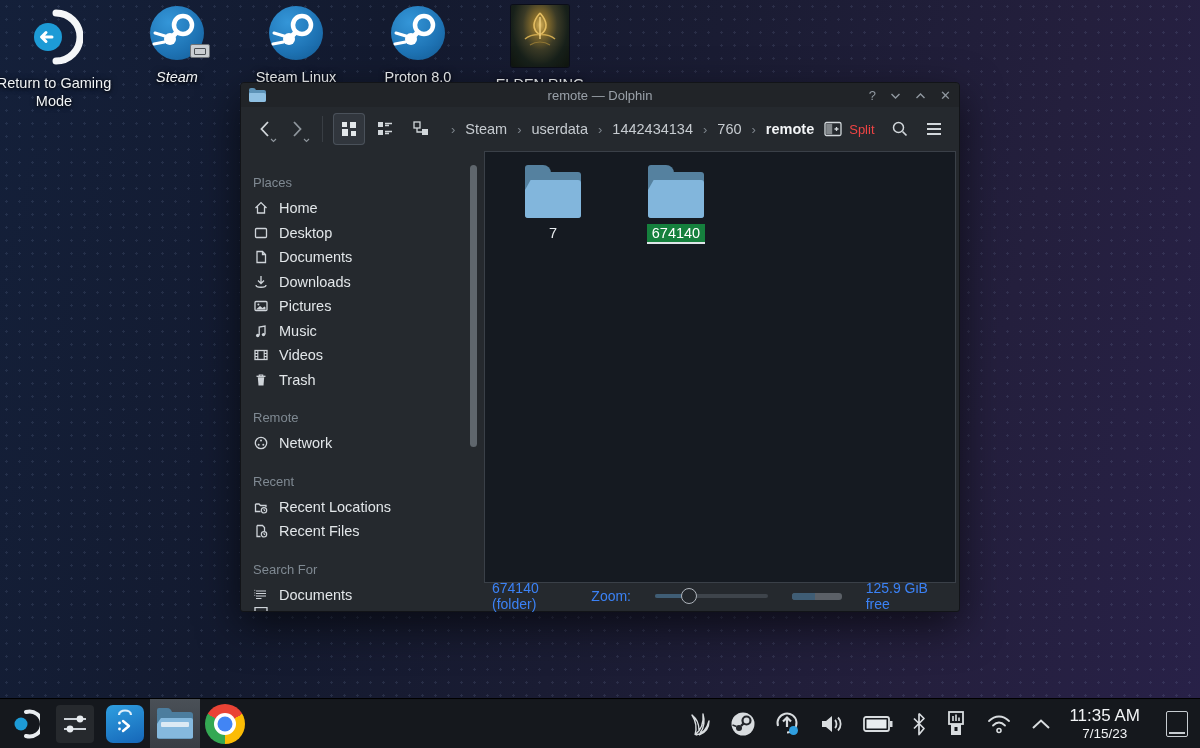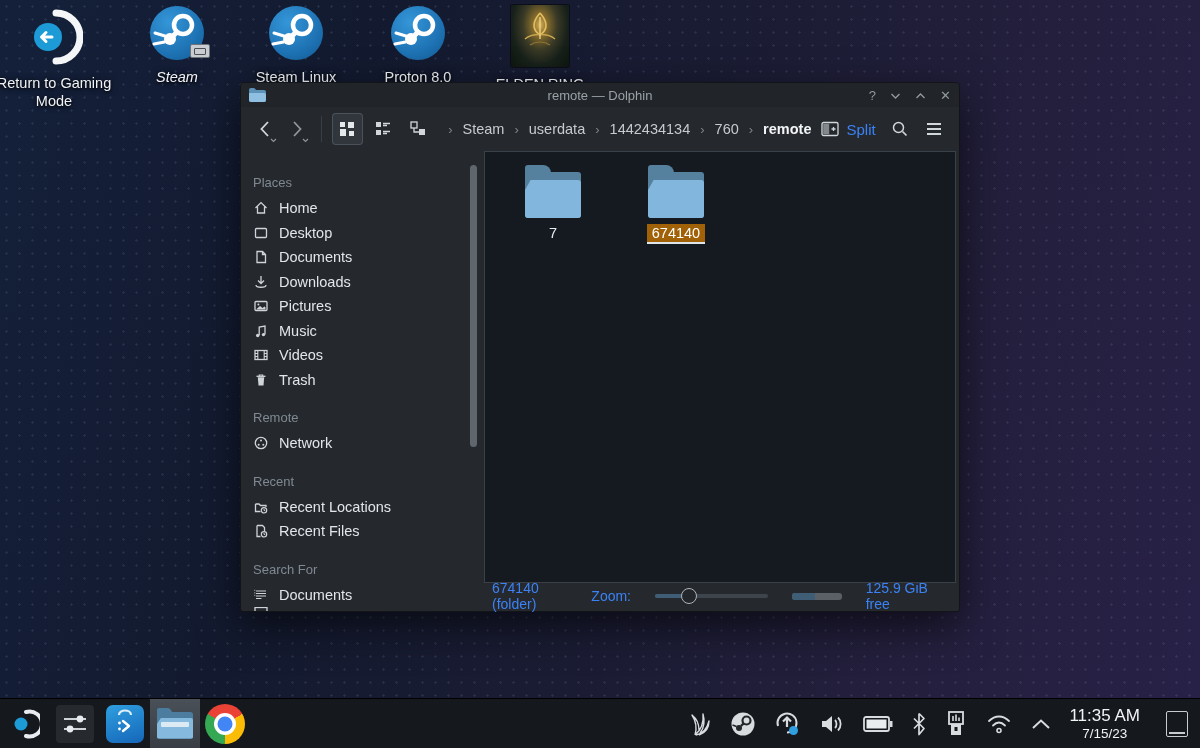--- a/index.html
+++ b/index.html
@@ -51,21 +51,21 @@
   .toolbar { height:44px; display:flex; align-items:center; padding:0 10px; gap:4px; flex:0 0 auto; }
   .nav-btn { position:relative; width:30px; height:30px; display:flex; align-items:center; justify-content:center; }
   .nav-caret { position:absolute; right:2px; bottom:1px; }
   .tool-sep { width:1px; height:26px; background:#393e44; margin:0 6px; }
   .view-btn { width:34px; height:32px; border-radius:4px; display:flex; align-items:center; justify-content:center; }
   .view-btn.active { background:#31363d; box-shadow:inset 0 0 0 1px #4a515a; }
   .crumbs { display:flex; align-items:center; gap:10px; margin-left:10px; flex:1; font-size:14.5px; }
   .crumb { color:#c6cbd0; }
   .crumb.current { color:#f2f4f6; font-weight:bold; }
   .crumb-sep { color:#7d848c; font-size:13px; }
-  .split-btn { display:flex; align-items:center; gap:7px; font-size:15px; color:#3b82f6; padding:4px 6px; }
+  .split-btn { display:flex; align-items:center; gap:7px; font-size:13px; color:#ef4444; padding:4px 6px; }
   .icon-btn { width:32px; height:32px; display:flex; align-items:center; justify-content:center; }
 
   .win-body { flex:1; display:flex; min-height:0; }
 
   
   .sidebar { width:243px; position:relative; padding:6px 0 0 10px; overflow:hidden; flex:0 0 auto; }
   .side-section { margin-top:18px; }
   .side-title { font-size:13px; color:#7f8992; margin:8px 0 6px 2px; }
   .side-item { display:flex; align-items:center; gap:10px; height:24.5px; font-size:14.5px; color:#e2e6e9; padding-left:2px; }
   .side-item svg { flex:0 0 auto; }
@@ -75,21 +75,21 @@
   .view-col { flex:1; display:flex; flex-direction:column; min-width:0; padding:0 2px 0 0; }
   .file-view { flex:1; margin:0 1px 0 0; background:#151a21; border:1px solid #3a4048; position:relative; }
   .file-item { position:absolute; width:104px; display:flex; flex-direction:column; align-items:center; }
   .folder-ic { position:relative; width:56px; height:48px; }
   .folder-back { position:absolute; left:0; right:0; top:2px; bottom:0; background:#55819f; border-radius:3px; }
   .folder-back::before { content:""; position:absolute; left:0; top:-7px; width:26px; height:10px;
     background:#55819f; border-radius:3px 8px 0 0; }
   .folder-front { position:absolute; left:0; right:0; top:10px; bottom:0; background:#82b6dc; border-radius:2px 3px 3px 3px;
     clip-path:polygon(0 26%, 10% 0, 100% 0, 100% 100%, 0 100%); }
   .file-label { margin-top:6px; font-size:14.5px; color:#e8ecef; padding:1px 5px; }
-  .file-label.selected { background:#a16207; border-bottom:2px solid #dfe4e8; color:#fff; }
+  .file-label.selected { background:#15803d; border-bottom:2px solid #dfe4e8; color:#fff; }
 
   .statusbar { height:28px; display:flex; align-items:center; font-size:14px; color:#3b82f6; padding:0 6px 2px 8px; gap:8px; flex:0 0 auto; }
   .zoom-group { margin-left:auto; display:flex; align-items:center; gap:24px; }
   .zoom-slider { position:relative; width:120px; height:16px; }
   .zs-track { position:absolute; top:6px; left:0; right:0; height:4px; border-radius:2px; background:#3e444b; }
   .zs-fill { position:absolute; top:6px; left:0; width:34px; height:4px; border-radius:2px; background:#3f5d75; }
   .zs-handle { position:absolute; top:0; left:26px; width:16px; height:16px; border-radius:50%;
     background:#23272c; border:1.5px solid #aeb4bb; }
   .cap-bar { position:relative; width:52px; height:7px; border-radius:3px; background:#5b6067; overflow:hidden; }
   .cap-fill { position:absolute; left:0; top:0; bottom:0; width:45%; background:#3f5d75; }

